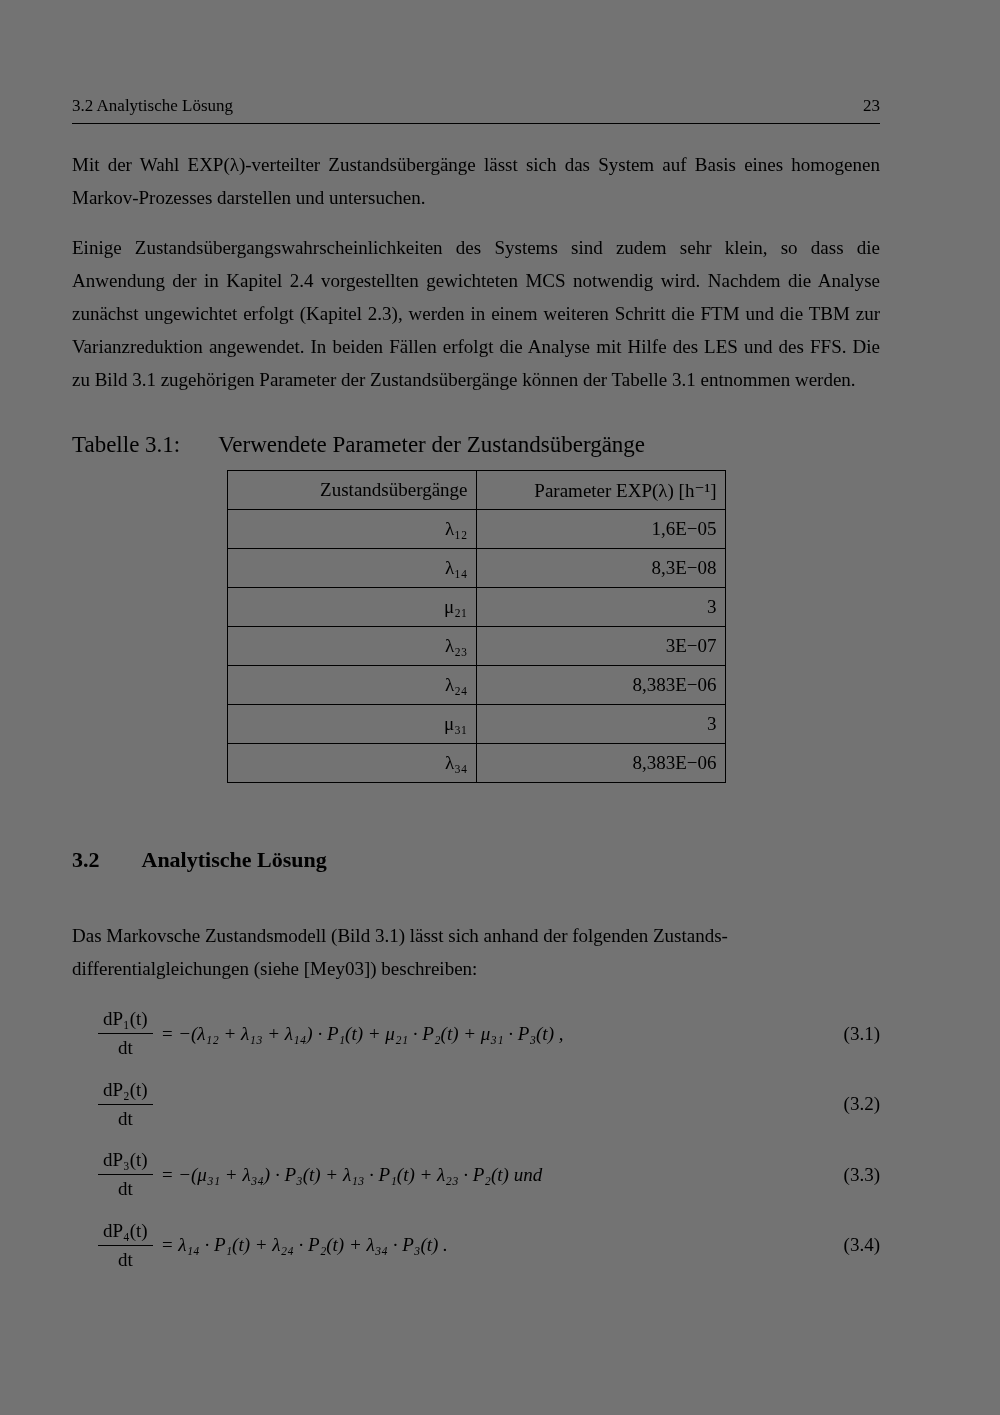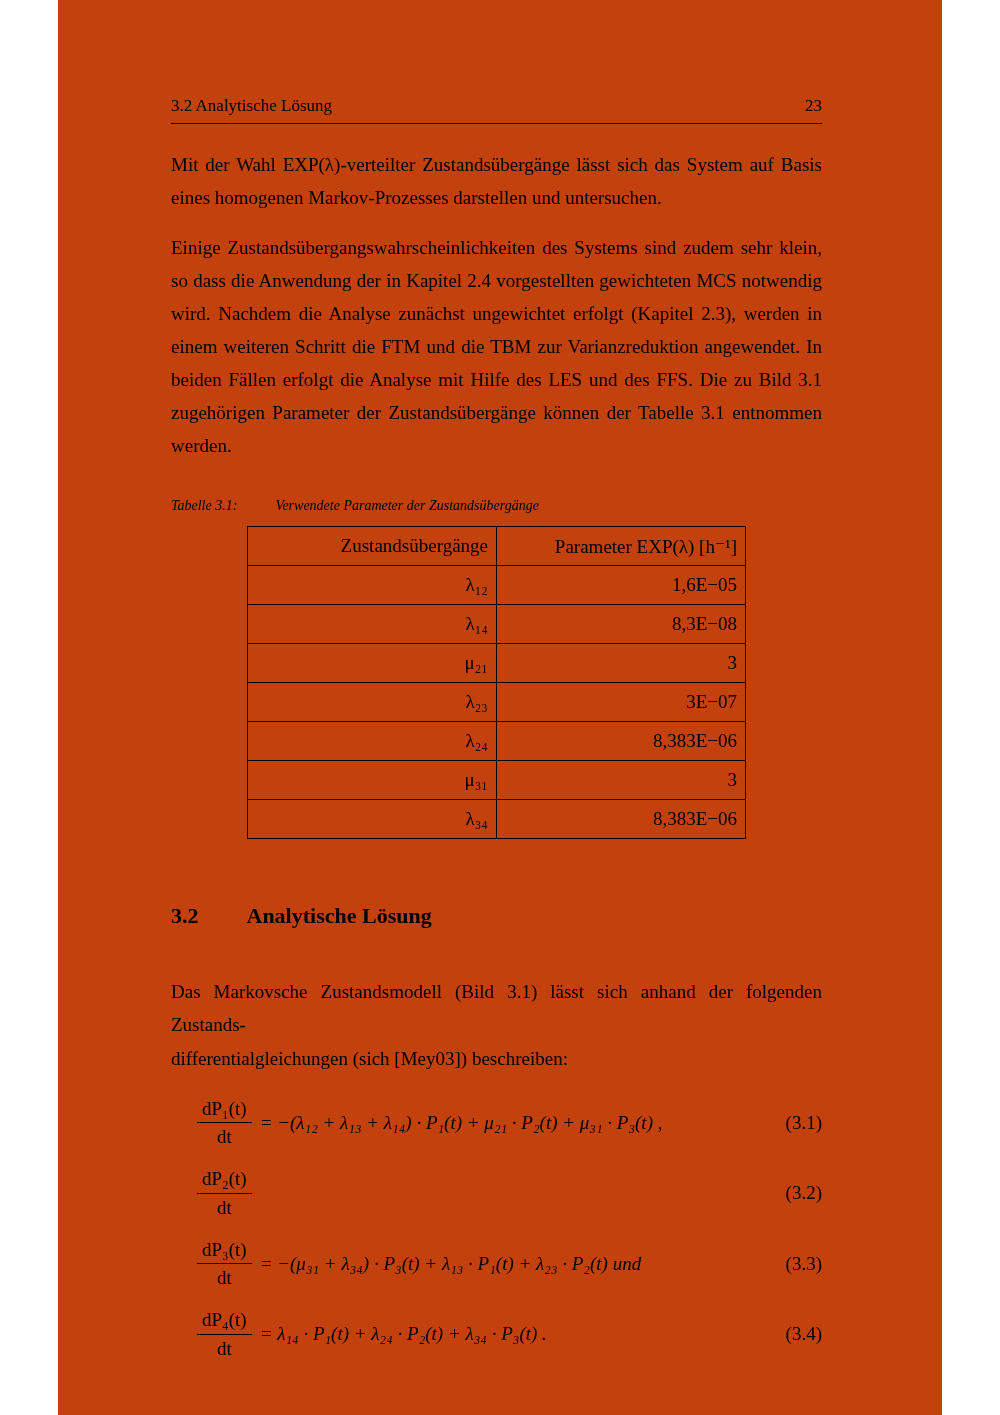--- a/index.html
+++ b/index.html
@@ -2,26 +2,26 @@
 <html><head>
 <meta charset="utf-8">
 <style>
   html, body {
     margin: 0;
     padding: 0;
     background: #ffffff;
   }
   .page {
     position: relative;
-    width: 884px;
+    width: 1000px;
     height: 1415px;
     margin: 0 auto;
-    background: #c2410c;
+    background: #737373;
     box-sizing: border-box;
-    padding: 96px 120px 40px 113px;
+    padding: 96px 120px 40px 72px;
     font-family: "Liberation Serif", "DejaVu Serif", serif;
     color: #000000;
     font-size: 19px;
   }
   .running-header {
     display: flex;
     justify-content: space-between;
     align-items: baseline;
     font-size: 17px;
     padding-bottom: 7px;
@@ -29,22 +29,21 @@
     margin-bottom: 24px;
   }
   p.body-par {
     text-align: justify;
     line-height: 1.74;
     margin: 0 0 17px 0;
   }
   .caption {
     margin-top: 36px;
     margin-bottom: 12px;
-    font-style: italic;
-    font-size: 14px;
+    font-size: 23px;
     display: flex;
   }
   .caption .cap-label { margin-right: 38px; }
   table.params {
     border-collapse: collapse;
     margin: 0 auto;
     font-size: 19px;
   }
   table.params th, table.params td {
     border: 1px solid #000;
@@ -54,21 +53,20 @@
     height: 38px;
     padding: 0 8px;
     font-weight: normal;
   }
   .section-heading {
     margin-top: 64px;
     font-weight: bold;
     font-size: 22px;
     display: flex;
     align-items: baseline;
-    gap: 6px;
   }
   .section-heading .sec-num { margin-right: 42px; }
   p.intro {
     margin-top: 46px;
     margin-bottom: 22px;
   }
   .equations { margin-top: 10px; }
   .equation {
     display: flex;
     justify-content: space-between;
@@ -153,21 +151,21 @@
     </tbody>
   </table>
 
   <div class="section-heading">
     <span class="sec-num">3.2</span>
     <span class="sec-title">Analytische Lösung</span>
   </div>
 
   <p class="body-par intro">
     <span>Das Markovsche Zustandsmodell (Bild 3.1) lässt sich anhand der folgenden Zustands-</span><br>
-    <span>differentialgleichungen (sich [Mey03]) beschreiben:</span>
+    <span>differentialgleichungen (siehe [Mey03]) beschreiben:</span>
   </p>
 
   <div class="equations">
 
     <div class="equation">
       <div class="eq-left">
         <span class="fraction">
           <span class="frac-num">dP₁(t)</span>
           <span class="frac-den">dt</span>
         </span>

